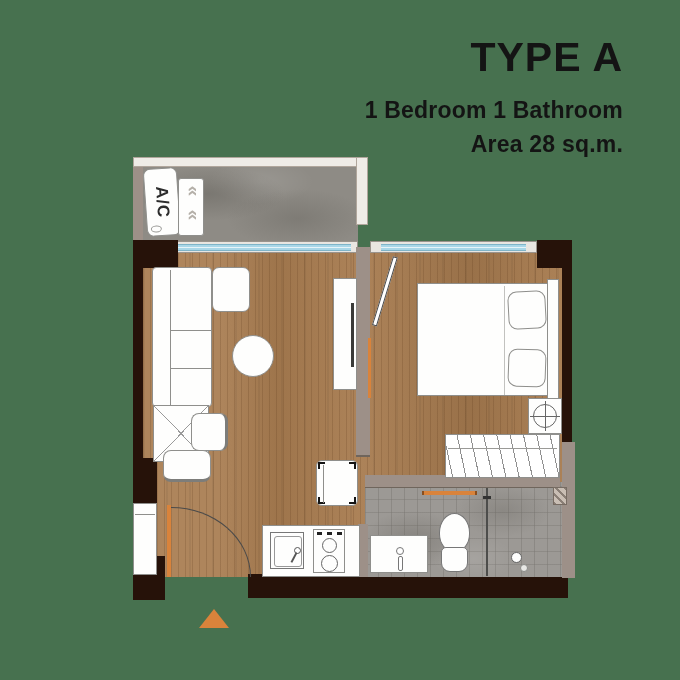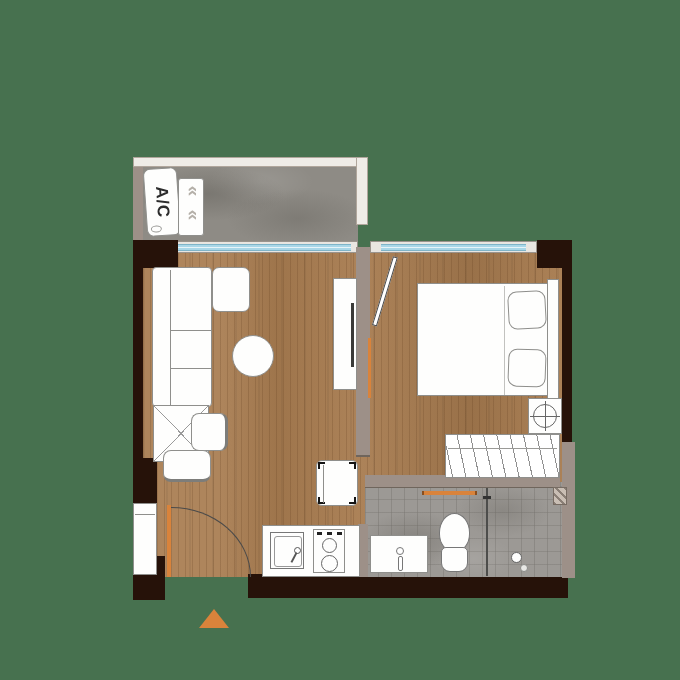--- a/index.html
+++ b/index.html
@@ -51,20 +51,27 @@
           width:100%;height:100%;display:flex;align-items:center;justify-content:center;letter-spacing:1px;}
   .chev{display:block;transform:rotate(-90deg);color:#b5b0a9;font-weight:bold;font-size:19px;line-height:24px;text-align:center;}
   .arc{border-top:1.5px solid #4a4a4a;border-right:1.5px solid #4a4a4a;border-top-right-radius:100% 100%;box-sizing:border-box;}
   .tri{width:0;height:0;border-left:15px solid transparent;border-right:15px solid transparent;border-bottom:19px solid #d9833b;}
 </style>
 </head>
 <body>
 
 <div class="stage">
 
+  <div class="hdr">
+    <div class="title">TYPE A</div>
+    <div class="sub">
+      <div>1 Bedroom 1 Bathroom</div>
+      <div>Area 28 sq.m.</div>
+    </div>
+  </div>
 
   <div class="abs concrete" style="left:143px;top:165px;width:215px;height:82px;"></div>
   <div class="abs wood" style="left:143px;top:247px;width:419px;height:330px;"></div>
   <div class="abs tile" style="left:365px;top:482px;width:197px;height:96px;"></div>
 
   <div class="abs wallT" style="left:133px;top:157px;width:10px;height:90px;"></div>
   <div class="abs wallW" style="left:133px;top:157px;width:225px;height:10px;"></div>
   <div class="abs wallW" style="left:356px;top:157px;width:12px;height:68px;"></div>
 
   <div class="abs glassFrame" style="left:158px;top:241px;width:200px;height:12px;">

